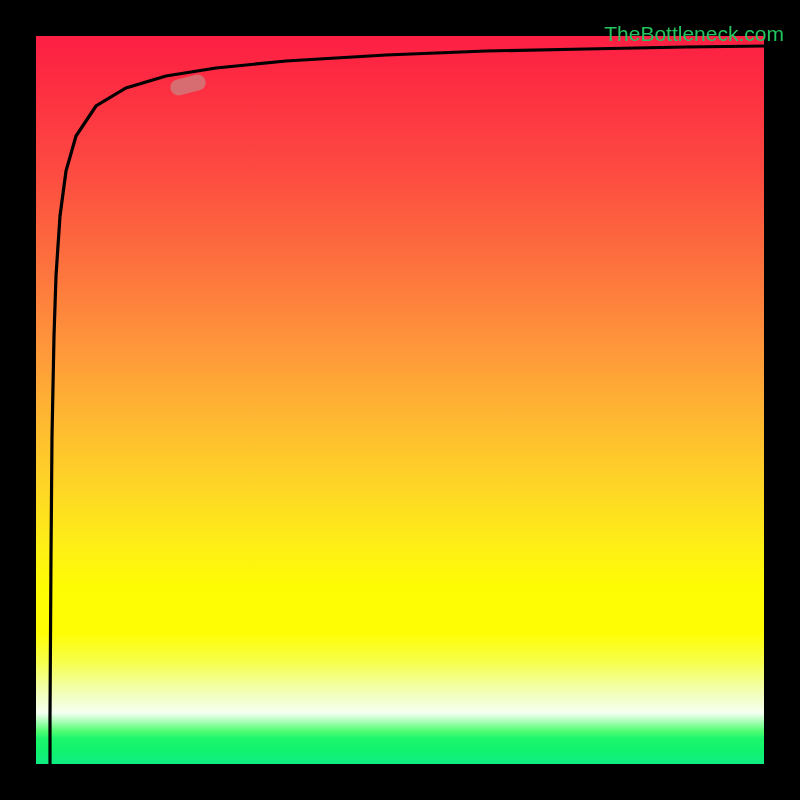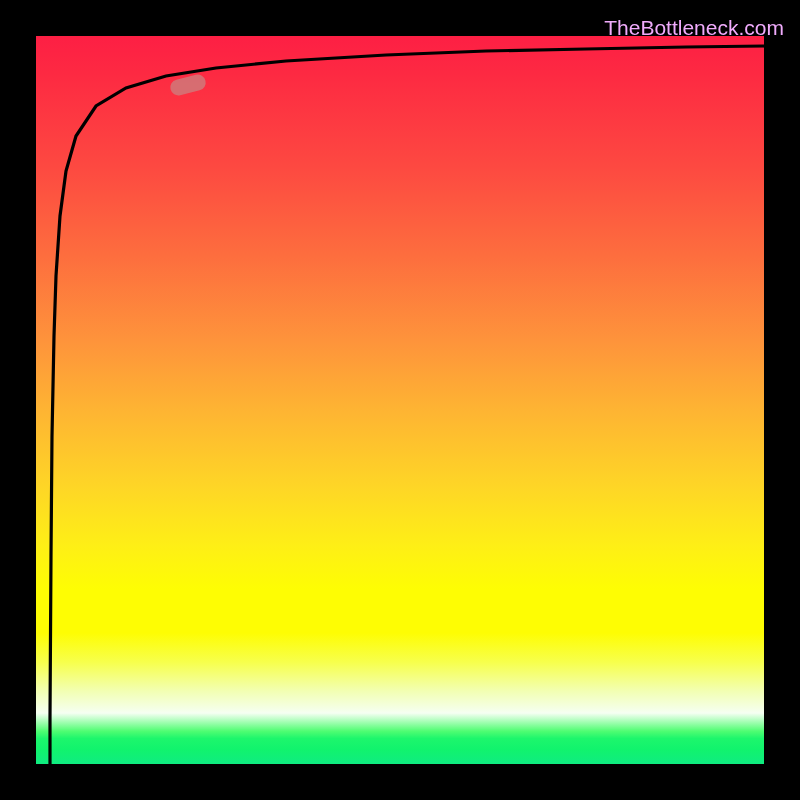--- a/index.html
+++ b/index.html
@@ -8,25 +8,25 @@
     background: #000;
   }
   .container {
     width: 800px;
     height: 800px;
     position: relative;
     background: #000;
   }
   .watermark {
     position: absolute;
-    top: 16px;
+    top: 22px;
     right: 16px;
     font-family: Arial, sans-serif;
     font-size: 21px;
-    color: #f0abfc;
+    color: #22c55e;
     font-weight: 500;
     z-index: 10;
   }
   .plot-area {
     position: absolute;
     left: 36px;
     top: 36px;
     width: 728px;
     height: 728px;
   }

